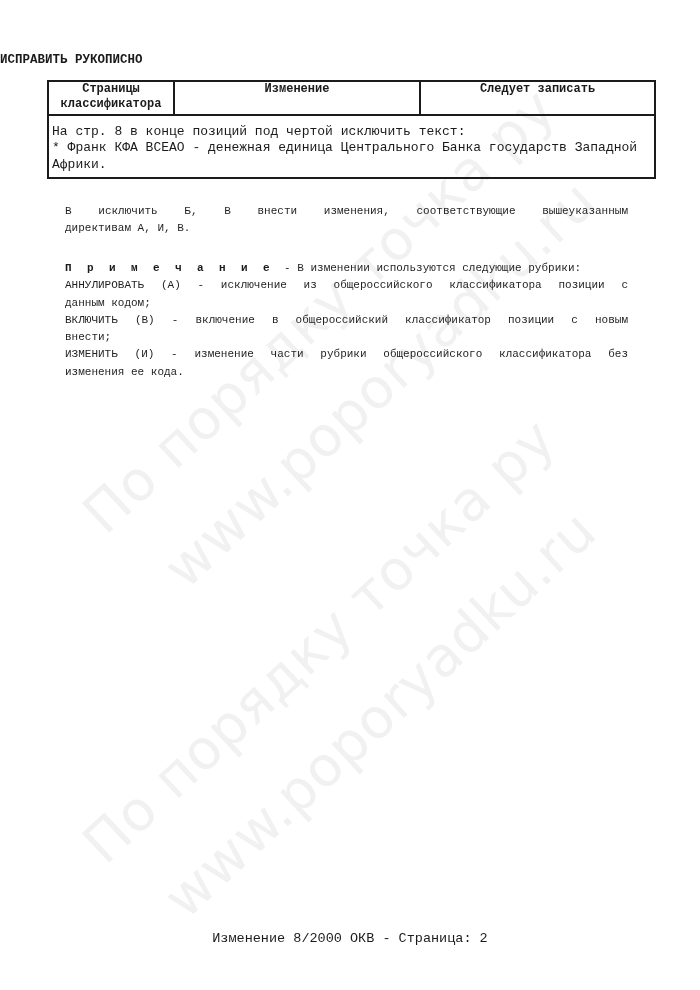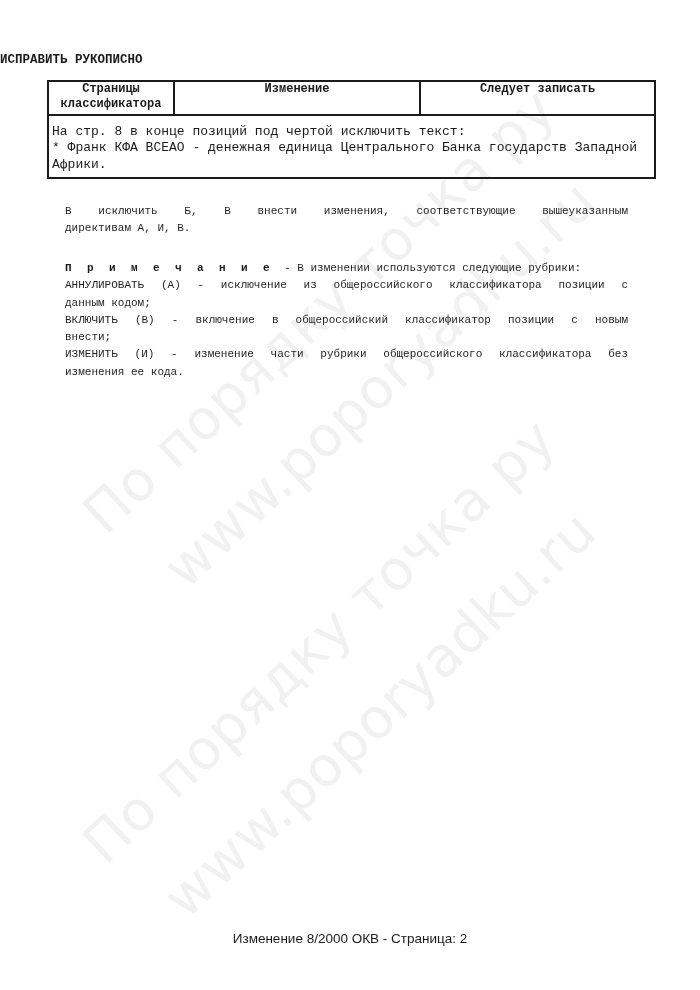--- a/index.html
+++ b/index.html
@@ -44,21 +44,21 @@
     font-size:11px;line-height:17.3px;color:#1f1f1f;
   }
   .note{
     position:absolute;left:65px;top:260px;width:563px;
     font-size:11px;line-height:17.3px;color:#1f1f1f;
   }
   .just{text-align:justify;text-align-last:justify;}
   .note-label{font-weight:bold;letter-spacing:4.4px;margin-right:10px;color:#1b1b1b;}
   .footer{
     position:absolute;top:931px;left:0;right:0;text-align:center;
-    font-family:Liberation Sans, sans-serif;font-size:13.5px;line-height:16px;color:#1b1b1b;
+    font-family:Liberation Mono, monospace;font-size:13.5px;line-height:16px;color:#1b1b1b;
   }
 </style>
 </head>
 <body>
 
 <div class="wm-layer">
   <div class="wm wm1" style="color: rgb(241, 241, 241);">
     <div class="wm-line1">По порядку точка ру</div>
     <div class="wm-line2">www.poporyadku.ru</div>
   </div>

